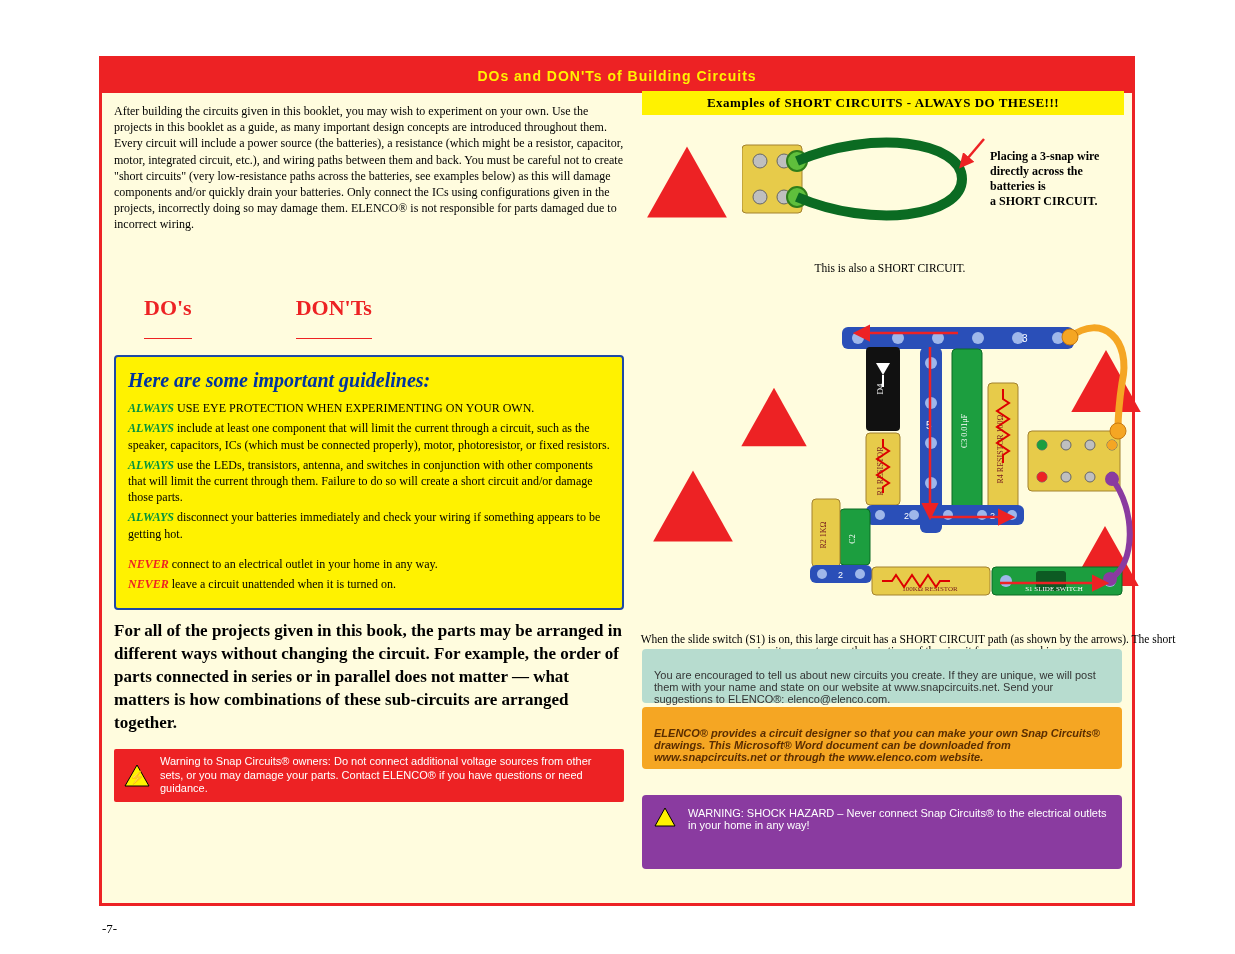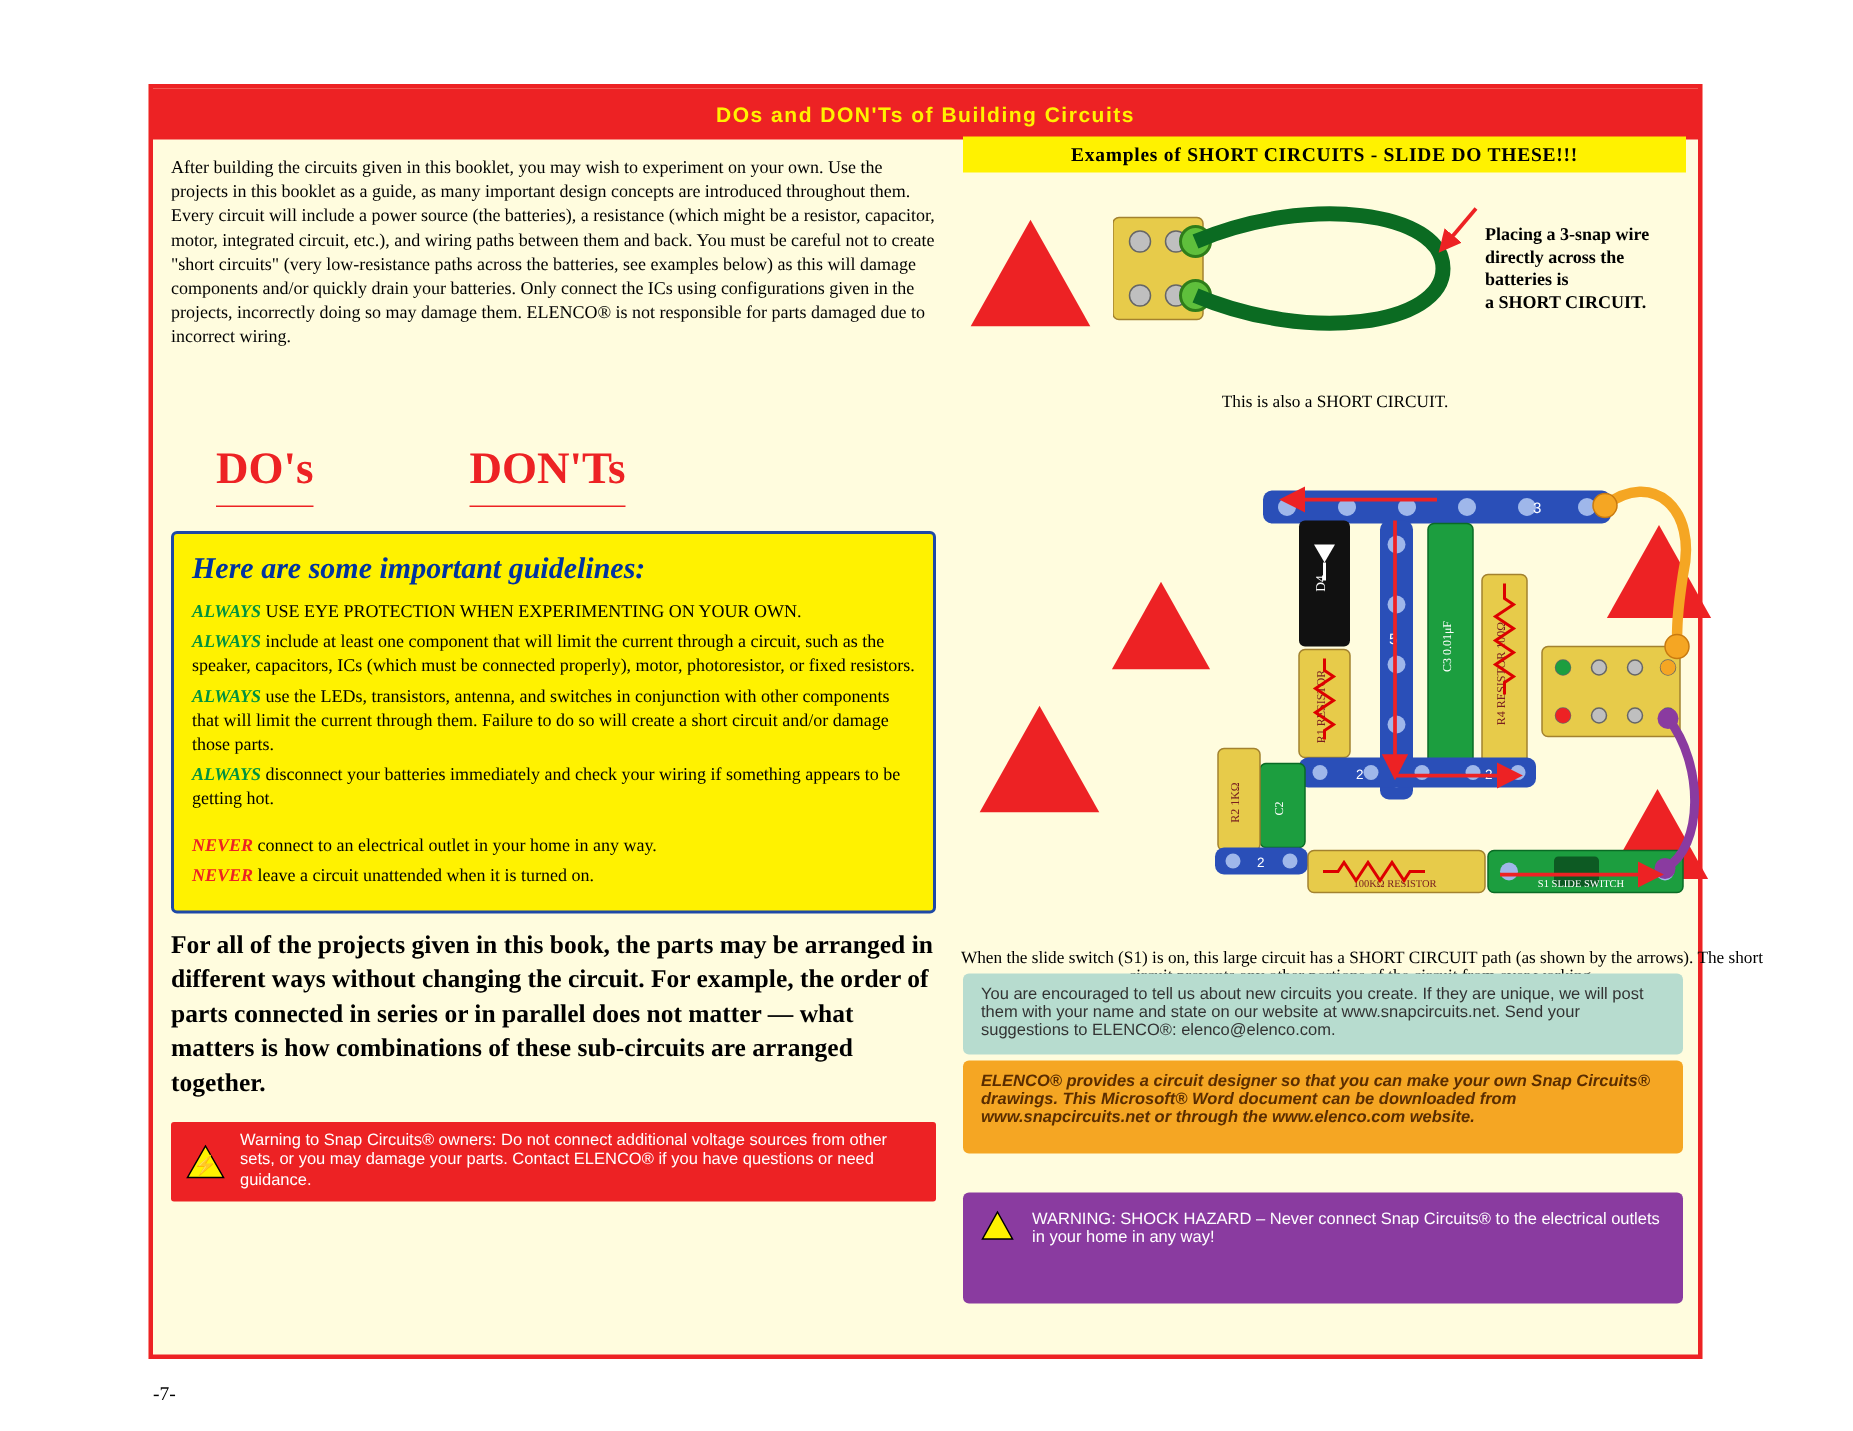--- a/index.html
+++ b/index.html
@@ -30,23 +30,23 @@
   }
   .columns { display: flex; gap: 0; }
   .left { width: 540px; padding: 10px 18px 10px 12px; font-size: 12px; line-height: 1.35; }
   .right { flex: 1; padding: 0 8px 10px 0; position: relative; }
   .sig-header {
     background: var(--yellow); font-weight: bold; font-size: 13px; text-align: center;
     padding: 4px 6px; margin-top: -2px; letter-spacing: .5px;
   }
 
   .h2 {
-    color: var(--red); font-weight: bold; font-size: 30px;
+    color: var(--red); font-weight: bold; font-size: 22px;
     border-bottom: 1px solid var(--red); display:inline-block; margin: 30px 0 4px 0;
-    padding-bottom: 4px;
+    padding-bottom: 16px;
   }
   .gap-div { margin-top: 30px; }
   .gap-div .h2 { margin-left: 30px; }
   .small-intro { font-size: 12px; }
 
   .yellow-box {
     background: var(--yellow); border: 2px solid #1E48A6; border-radius: 4px;
     padding: 10px 12px 12px 12px; margin-top: 12px; font-size: 12px;
   }
   .yb-title { color: var(--blue-text); font-style: italic; font-weight: bold;
@@ -82,21 +82,21 @@
 
   .tri { position:absolute; fill: var(--red); }
   .tri svg { width:100%; height:100%; display:block; }
   .tri1 { top: 50px; left: 0px; width:90px; height:78px; }
   .tri2 { top: 254px; left: 424px; width:80px; height:68px; }
   .tri3 { top: 292px; left: 96px; width:72px; height:64px; }
   .tri4 { top: 374px; left: 6px; width:90px; height:78px; }
   .tri5 { top: 430px; left: 424px; width:78px; height:66px; }
 
   .sig-box { position:absolute; left:0; right:10px; border-radius:4px;
-    font-family: Arial, sans-serif; font-size:11px; padding: 8px 12px; }
+    font-family: Arial, sans-serif; font-size:11px; padding: 20px 12px; }
   .sig-teal   { top: 556px; height: 54px; background: var(--teal); color:#333; }
   .sig-orange { top: 614px; height: 62px; background: var(--orange); color:#5a2d00;
     font-weight:bold; font-style:italic; }
   .sig-purple { top: 702px; height: 74px; background: var(--purple); color:#fff;
     display:flex; gap:12px; align-items:flex-start; padding-top:12px; }
   .sig-purple .ytr { width:22px; height:20px; flex-shrink:0; }
   .pagenum { position:absolute; bottom: -34px; left:0; font-size:13px; }
 
   
   .wire { stroke:#0b6b22; stroke-width:10; fill:none; }
@@ -138,21 +138,21 @@
           <svg viewBox="0 0 26 23">
               <polygon points="13,1 25,22 1,22" fill="#FFF200" stroke="#000" stroke-width="1"></polygon>
               <text x="13" y="18" text-anchor="middle" font-size="13" font-weight="bold" fill="#000">⚡</text>
             </svg>
         </span>
         <span>Warning to Snap Circuits® owners: Do not connect additional voltage sources from other sets, or you may damage your parts. Contact ELENCO® if you have questions or need guidance.</span>
       </div>
     </div>
 
     <div class="right">
-      <div class="sig-header">Examples of SHORT CIRCUITS - SLIDE DO THESE!!!</div>
+      <div class="sig-header">Examples of SHORT CIRCUITS - ALWAYS DO THESE!!!</div>
 
       <span class="tri tri1">
           <svg viewBox="0 0 100 90">
             <polygon points="50,4 96,86 4,86" fill="#ED2224"></polygon>
           </svg>
         </span>
 
       <svg class="short-img" viewBox="0 0 260 90">
         <defs>
             <marker id="arrR" viewBox="0 0 10 10" refX="7" refY="5" markerWidth="6" markerHeight="6" orient="auto">

